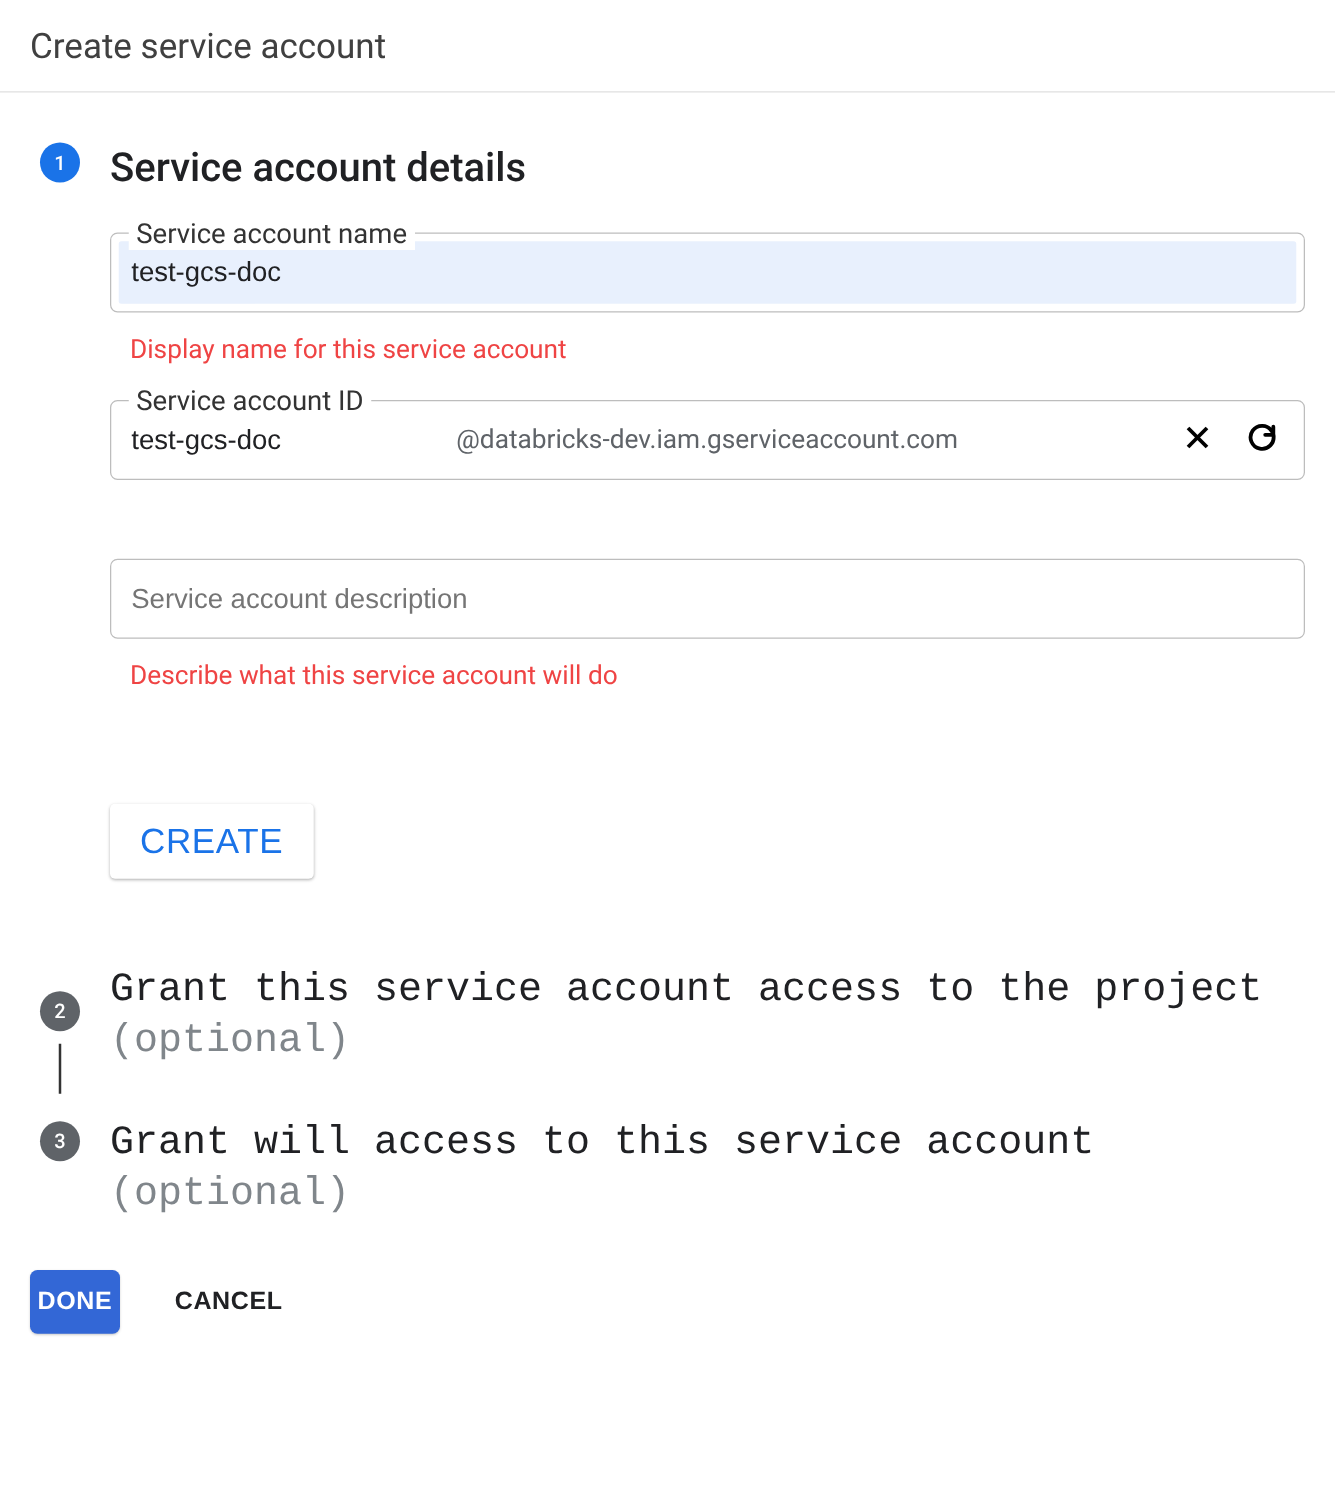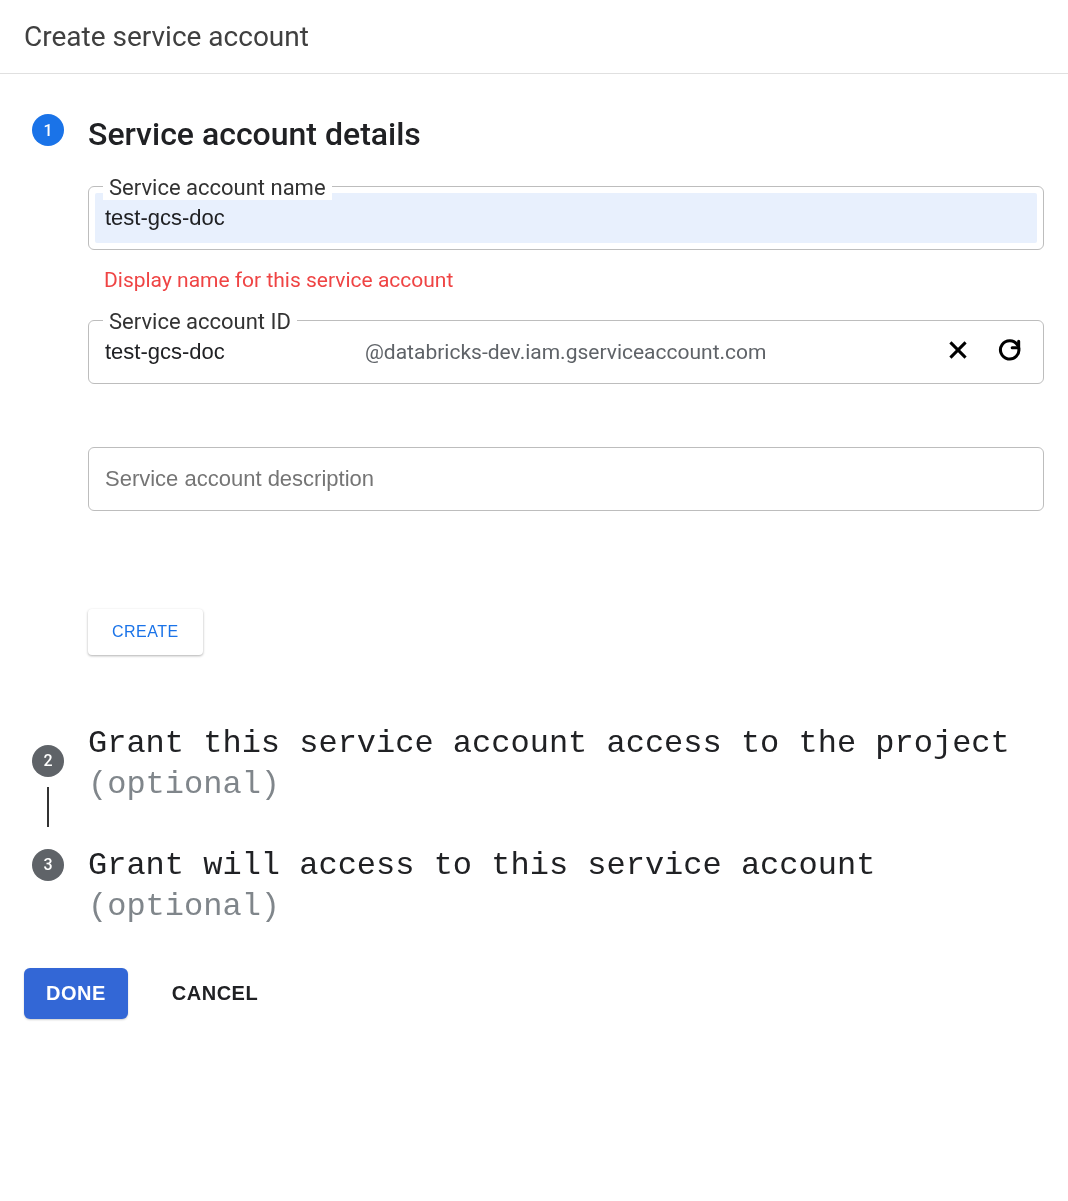--- a/index.html
+++ b/index.html
@@ -158,21 +158,21 @@
     .icon-btn svg {
       width: 26px;
       height: 26px;
     }
     .spacer-55 { height: 55px; }
     .create-button {
       background: #fff;
       border: none;
       border-radius: 4px;
       color: #1a73e8;
-      font-size: 16px;
+      font-size: 28px;
       font-weight: 500;
       padding: 14px 24px;
       cursor: pointer;
       box-shadow: 0 1px 3px rgba(0,0,0,0.2), 0 1px 2px rgba(0,0,0,0.12);
       letter-spacing: 0.5px;
     }
     .step1-content-bottom {
       padding-bottom: 40px;
     }
     .step2-wrap {
@@ -196,21 +196,21 @@
       gap: 44px;
       padding: 40px 0 0 0;
     }
     .done-button {
       background: #3367d6;
       color: #fff;
       border: none;
       border-radius: 6px;
       font-size: 20px;
       font-weight: 600;
-      padding: 14px 22px;
+      padding: 14px 6px;
       cursor: pointer;
       letter-spacing: 0.5px;
       box-shadow: 0 1px 2px rgba(0,0,0,0.2);
     }
     .cancel-button {
       background: none;
       border: none;
       color: #202124;
       font-size: 20px;
       font-weight: 600;
@@ -284,20 +284,21 @@
         </div>
       </div>
 
       <div class="spacer-55"></div>
 
       <div class="field-wrapper">
         <div class="field-outline">
           <input type="text" class="field-input placeholder-text" placeholder="Service account description" style="">
         </div>
       </div>
+      <div class="field-helper" style="margin-bottom:0">Describe what this service account will do</div>
 
       <div style="height:90px"></div>
 
       <div class="step1-content-bottom">
         <button class="create-button">CREATE</button>
       </div>
     </div>
   </div>
 
   <div class="step-row step2-wrap">

